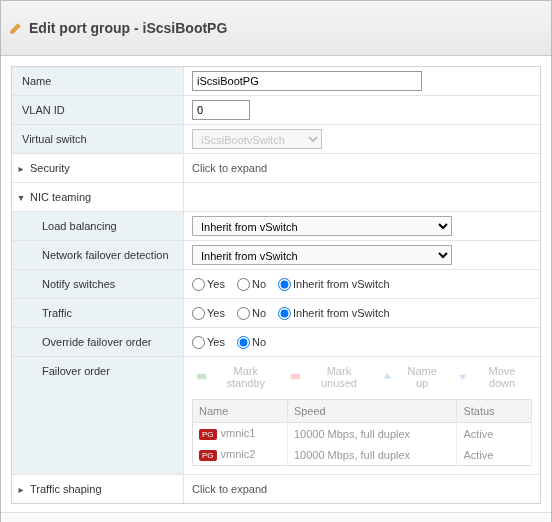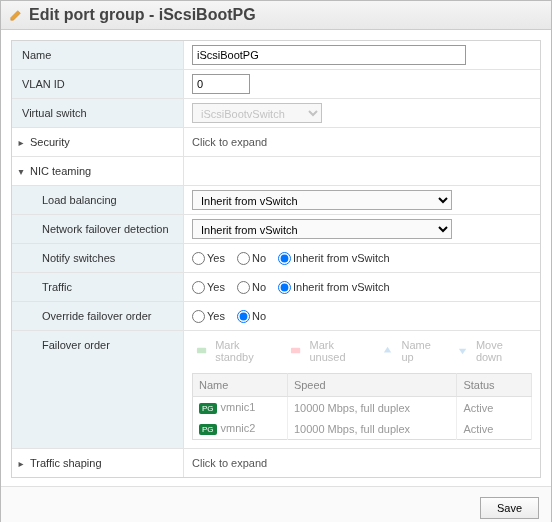--- a/index.html
+++ b/index.html
@@ -11,26 +11,26 @@
     width: 552px;
   }
   .dialog {
     border: 1px solid #bbb;
     width: 552px;
     background: #fff;
   }
   .titlebar {
     background: linear-gradient(#f5f5f5, #e8e8e8);
     border-bottom: 1px solid #ccc;
-    padding: 5px 8px;
+    padding: 19px 8px;
     display: flex;
     align-items: center;
     font-weight: bold;
     color: #444;
-    font-size: 16px;
+    font-size: 14px;
   }
   .titlebar .icon {
     width: 14px; height: 14px;
     display: inline-block;
     margin-right: 6px;
   }
   .content {
     padding: 10px 10px 8px 10px;
   }
   .panel {
@@ -81,21 +81,21 @@
     font-size: 10px;
     display: inline-block;
     margin-right: 4px;
   }
   input[type="text"] {
     border: 1px solid #999;
     padding: 3px 4px;
     font-size: 11px;
     font-family: inherit;
   }
-  .name-input { width: 274px; }
+  .name-input { width: 230px; }
   .vlan-input { width: 58px; }
   select {
     border: 1px solid #aaa;
     padding: 3px 4px;
     font-size: 11px;
     font-family: inherit;
     background: #fafafa;
     height: 20px;
   }
   .wide-select { width: 260px; }
@@ -122,20 +122,21 @@
     gap: 14px;
     padding: 2px 4px 6px 4px;
     color: #bdbdbd;
     font-size: 11px;
   }
   .fo-toolbar .tb-item {
     display: inline-flex;
     align-items: center;
     gap: 8px;
     cursor: default;
+    text-align: center;
   }
   .fo-toolbar .tb-icon {
     width: 12px; height: 12px;
     display: inline-block;
   }
   table.fo {
     width: 100%;
     border-collapse: collapse;
     border: 1px solid #ddd;
     color: #999;
@@ -150,21 +151,21 @@
     font-size: 11px;
     color: #888;
   }
   table.fo td {
     padding: 4px 6px;
     border-right: 1px solid #eee;
     font-size: 11px;
   }
   .nic-badge {
     display: inline-block;
-    background: #15803d;
+    background: #b91c1c;
     color: #fff;
     font-size: 8px;
     padding: 0 3px;
     border-radius: 2px;
     margin-right: 4px;
     line-height: 11px;
   }
   .buttonbar {
     display: flex;
     justify-content: flex-end;

